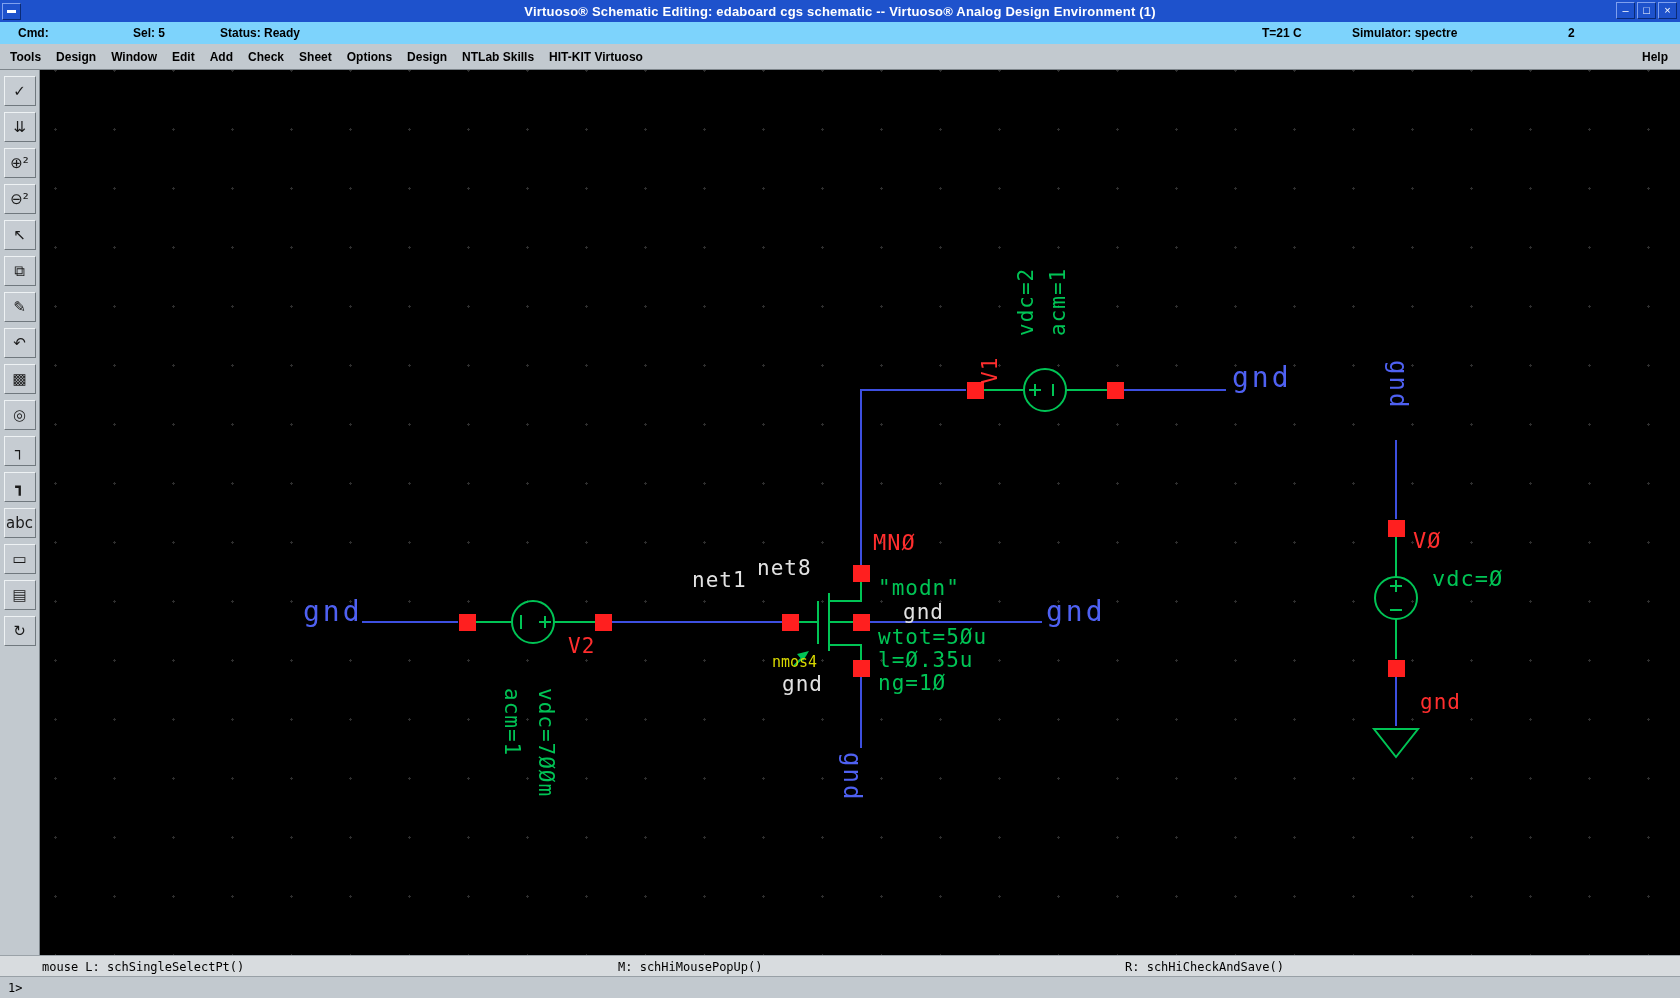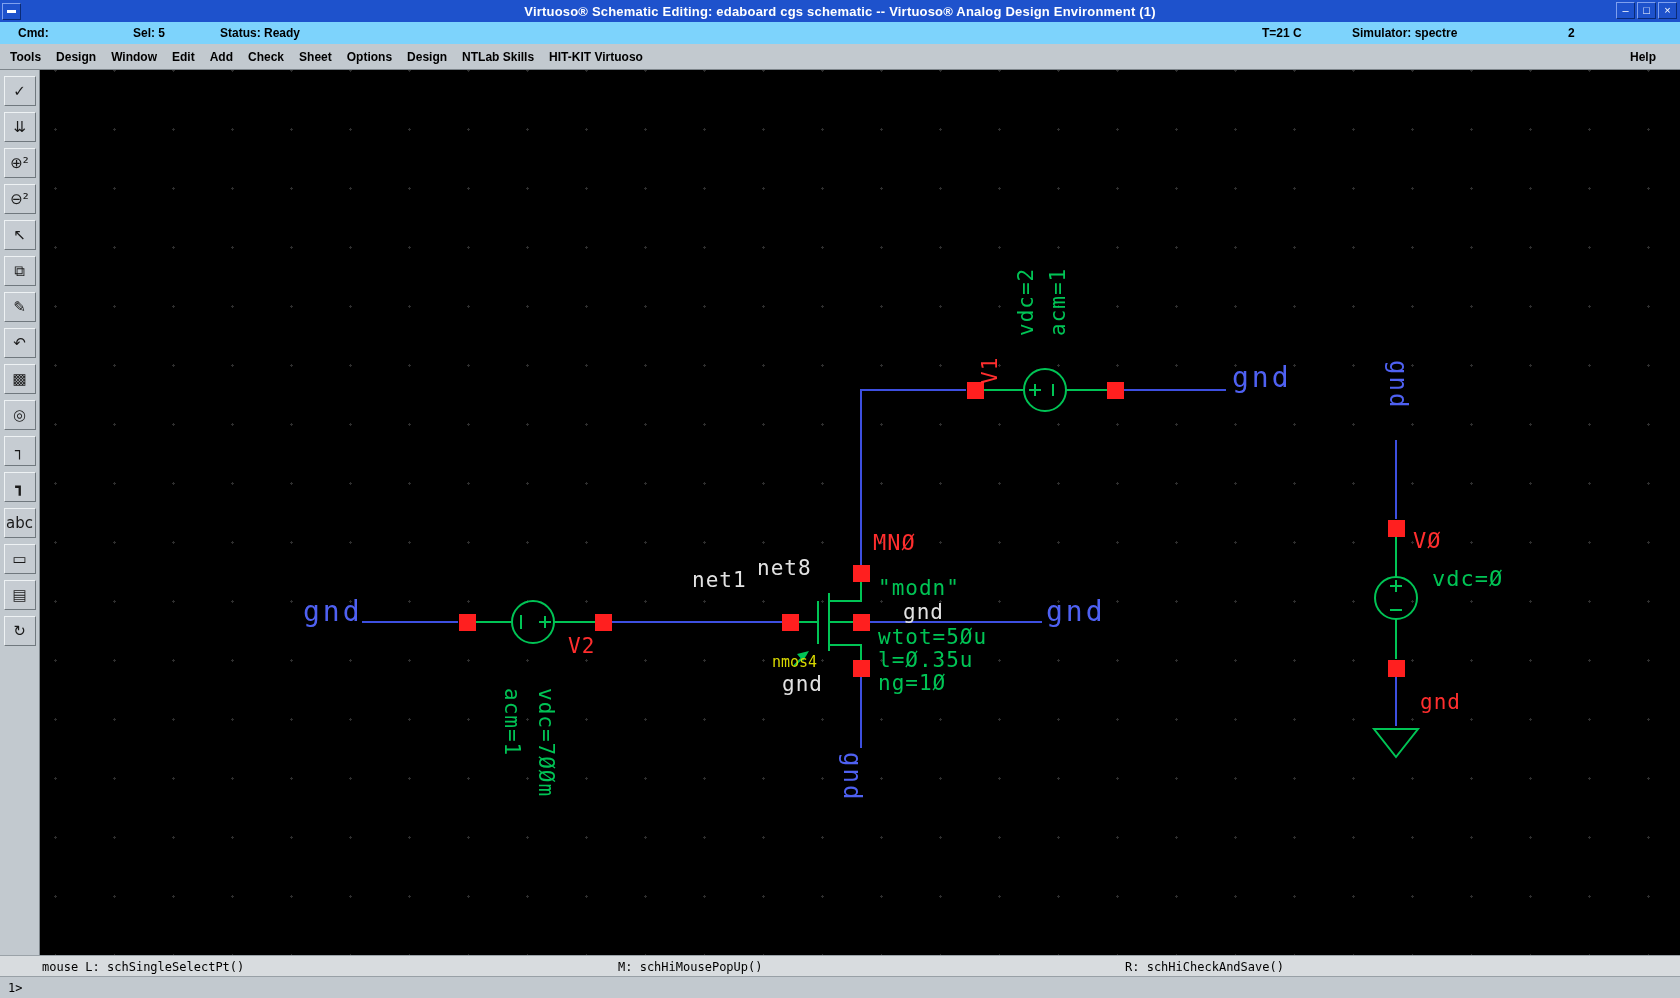--- a/index.html
+++ b/index.html
@@ -34,21 +34,21 @@
   }
   .statusbar span{position:absolute;top:4px;white-space:nowrap;}
   
   .menubar{
     position:absolute;left:0;top:44px;width:1680px;height:26px;
     background:#c2c9cf;border-bottom:1px solid #7d858b;
     display:flex;align-items:center;gap:15px;padding-left:10px;box-sizing:border-box;
     font-size:12px;font-weight:bold;color:#000;
   }
   .menu-item{white-space:nowrap;cursor:default;}
-  .menu-help{margin-left:auto;padding-right:24px;}
+  .menu-help{margin-left:auto;padding-right:12px;}
   
   .toolbar{
     position:absolute;left:0;top:70px;width:40px;height:885px;
     background:#c2c9cf;border-right:1px solid #7d858b;
     display:flex;flex-direction:column;align-items:center;padding-top:6px;box-sizing:border-box;
   }
   .tool{
     width:32px;height:30px;margin-bottom:6px;background:#c6ccd2;
     border:1px solid;border-color:#eef2f4 #70787e #70787e #eef2f4;
     display:flex;align-items:center;justify-content:center;

